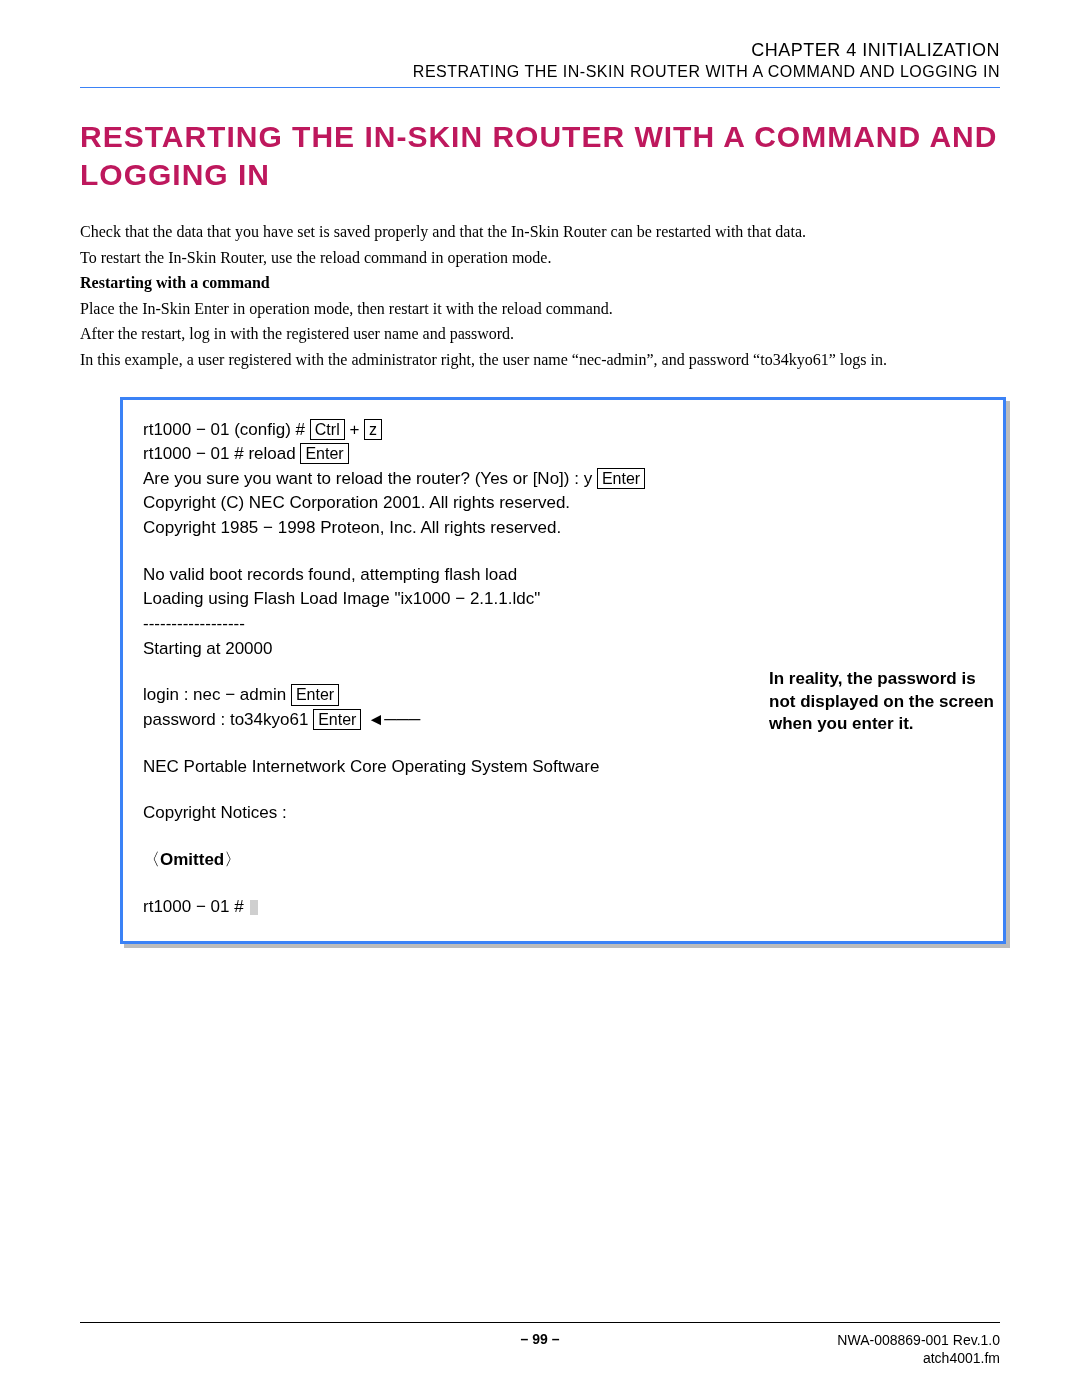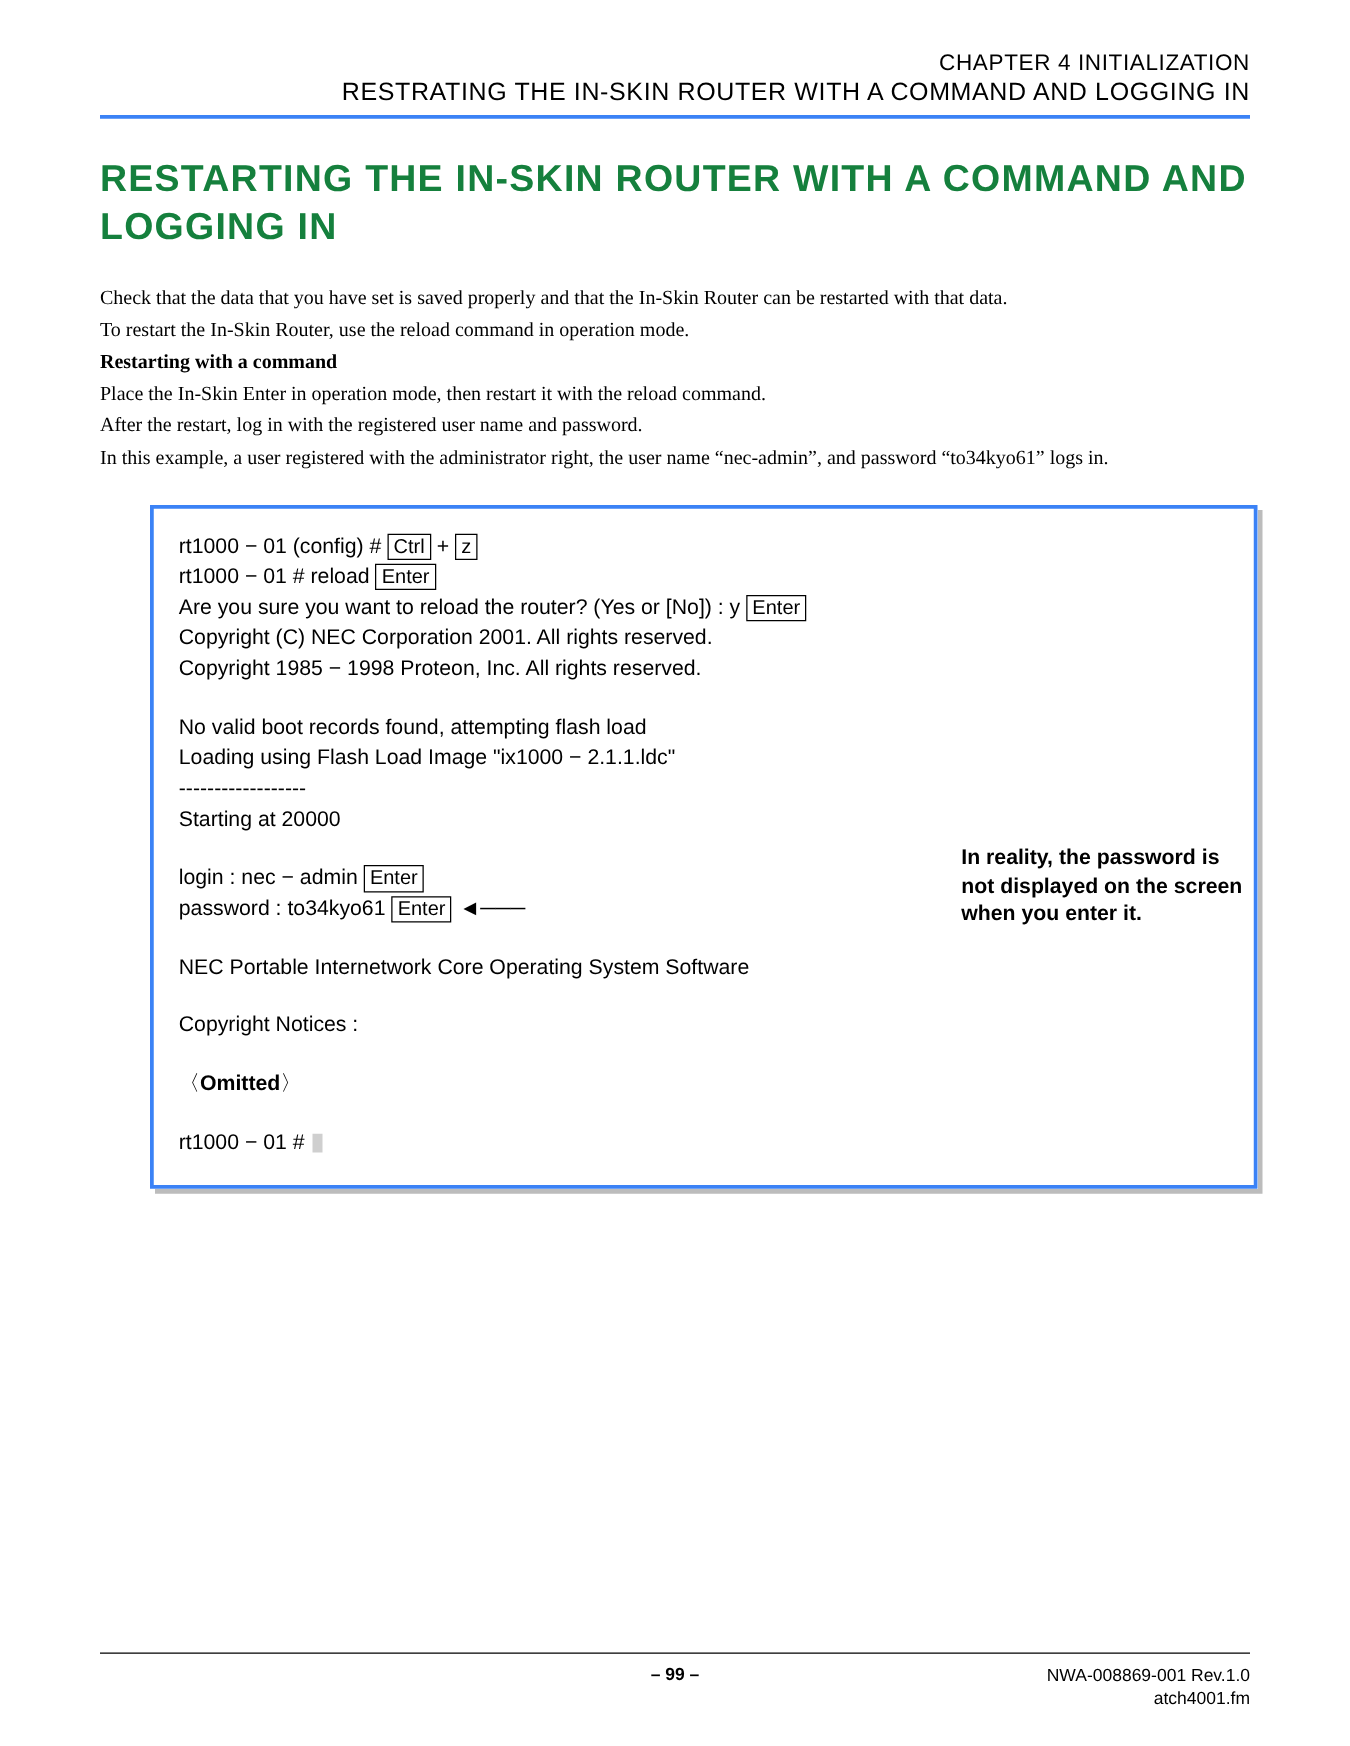--- a/index.html
+++ b/index.html
@@ -12,35 +12,35 @@
   .page {
     width: 1080px;
     height: 1397px;
     position: relative;
     box-sizing: border-box;
     padding: 40px 80px 30px 80px;
   }
   .hdr {
     text-align: right;
     font-family: Arial, Helvetica, sans-serif;
-    border-bottom: 3px solid #3b82f6;
+    border-bottom: 1px solid #3b82f6;
     padding-bottom: 6px;
     margin-bottom: 30px;
   }
   .hdr .chapter {
     font-size: 18px;
     letter-spacing: 0.5px;
   }
   .hdr .section {
-    font-size: 20px;
+    font-size: 16px;
     letter-spacing: 0.5px;
     margin-top: 2px;
   }
   h1.title {
-    color: #15803d;
+    color: #be185d;
     font-family: Arial, Helvetica, sans-serif;
     font-weight: bold;
     font-size: 30px;
     letter-spacing: 1px;
     margin: 10px 0 28px 0;
     line-height: 1.25;
   }
   .body {
     font-size: 16px;
     line-height: 1.35;

